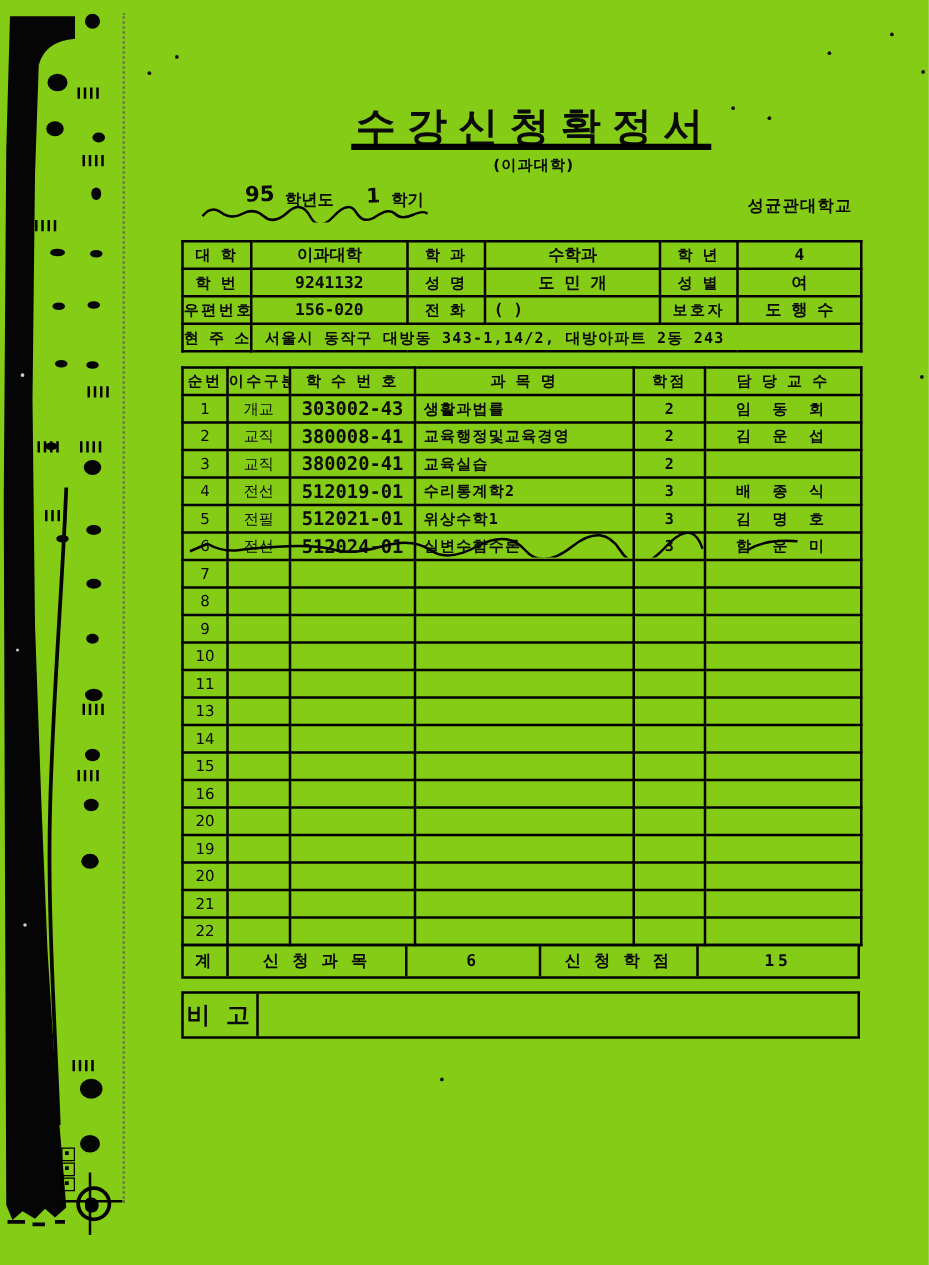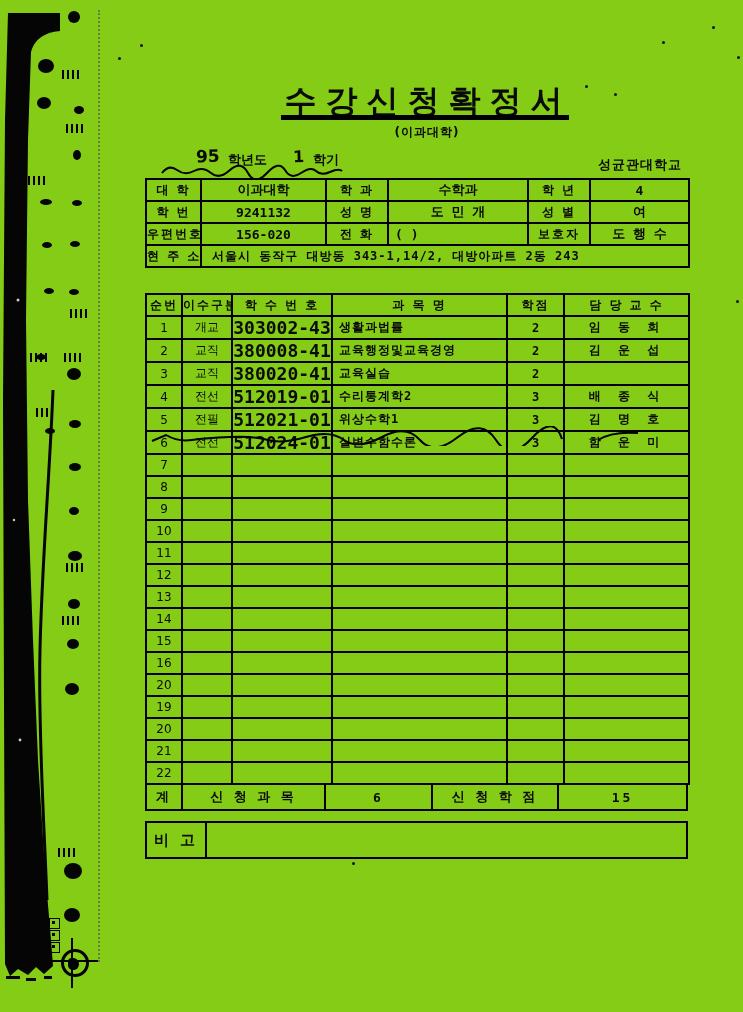--- a/index.html
+++ b/index.html
@@ -30,38 +30,38 @@
   
   .term-year{position:absolute;left:196px;top:146px;font-size:17px;}
   .term-yl{position:absolute;left:228px;top:151px;font-size:13px;font-weight:700;}
   .term-sem{position:absolute;left:293px;top:147px;font-size:16px;}
   .term-sl{position:absolute;left:313px;top:151px;font-size:13px;font-weight:700;}
   .univ{position:absolute;left:598px;top:156px;font-size:13px;font-weight:700;letter-spacing:1px;}
   .squiggle{position:absolute;}
   
   table{border-collapse:collapse;table-layout:fixed;}
   td,th{border:2px solid #000;padding:0;overflow:hidden;white-space:nowrap;}
-  .info-table{position:absolute;left:145px;top:178px;width:543px;}
+  .info-table{position:absolute;left:145px;top:192px;width:543px;}
   .info-table td{height:20px;font-size:12px;text-align:center;vertical-align:middle;}
   .info-table td.val{font-size:13px;margin-left:31px;}
   .addr{text-align:left !important;padding-left:10px !important;font-size:12px !important;letter-spacing:1px;}
   .main-col{position:absolute;left:145px;top:293px;width:543px;}
   .course-table{width:543px;}
   .course-table th{height:20px;font-size:12px;letter-spacing:2px;}
   .course-table td{height:20px;font-size:12px;text-align:center;vertical-align:middle;}
   .course-table td.cname{text-align:left;padding-left:6px;letter-spacing:1px;}
   .course-table td.cprof{letter-spacing:5px;}
-  .course-table td.ccode{font-size:18px;text-align:center;}
+  .course-table td.ccode{font-size:15px;text-align:center;}
   .sumrow{display:flex;width:543px;margin-top:-2px;border:2px solid #000;box-sizing:border-box;height:28px;}
   .sumrow>div{border-right:2px solid #000;display:flex;align-items:center;justify-content:center;
               font-size:13px;font-weight:700;letter-spacing:3px;box-sizing:border-box;}
   .sumrow>div:last-child{border-right:none;}
   .remarks{display:flex;width:543px;margin-top:10px;border:2px solid #000;box-sizing:border-box;height:38px;}
   .remarks .rlab{width:58px;border-right:2px solid #000;display:flex;align-items:center;justify-content:center;
-                 font-size:15px;font-weight:700;letter-spacing:3px;}
+                 font-size:19px;font-weight:700;letter-spacing:3px;}
   .remarks .rval{flex:1;}
 </style>
 </head>
 <body>
 
 <div class="page">
 
   <svg class="artifact" style="left:0;top:0" width="120" height="1012">
     <path d="M8,13 L60,13 L60,31 Q36,33 31,52 L28,140 L26,320 L28,500 L33,640 L38,760 L45,870 L51,940 L53,966
              L44,974 L36,967 L28,975 L18,969 L10,976 L5,964 L4,700 L3,400 L5,120 Z" fill="#050505"></path>
@@ -337,28 +337,20 @@
           </tr>
           <tr>
             <td>11</td>
             <td></td>
             <td class="printed ccode"></td>
             <td class="printed cname"></td>
             <td class="printed"></td>
             <td class="printed cprof"></td>
           </tr>
           <tr>
-            <td>12</td>
-            <td></td>
-            <td class="printed ccode"></td>
-            <td class="printed cname"></td>
-            <td class="printed"></td>
-            <td class="printed cprof"></td>
-          </tr>
-          <tr>
             <td>13</td>
             <td></td>
             <td class="printed ccode"></td>
             <td class="printed cname"></td>
             <td class="printed"></td>
             <td class="printed cprof"></td>
           </tr>
           <tr>
             <td>14</td>
             <td></td>

